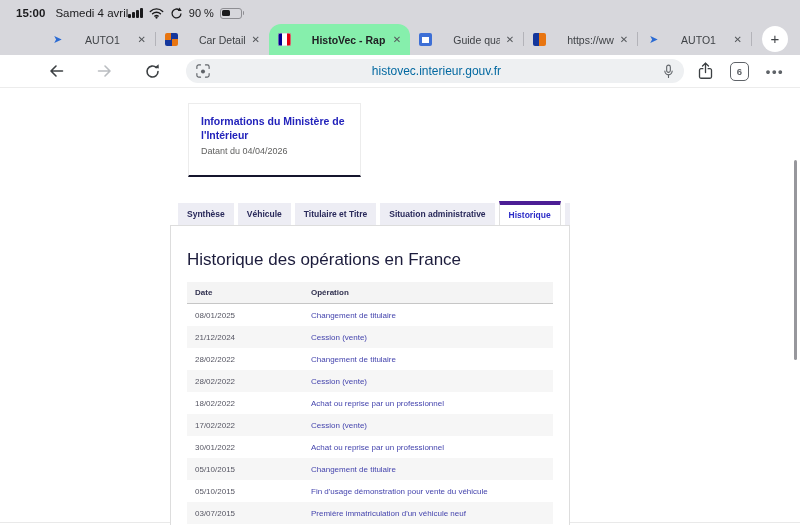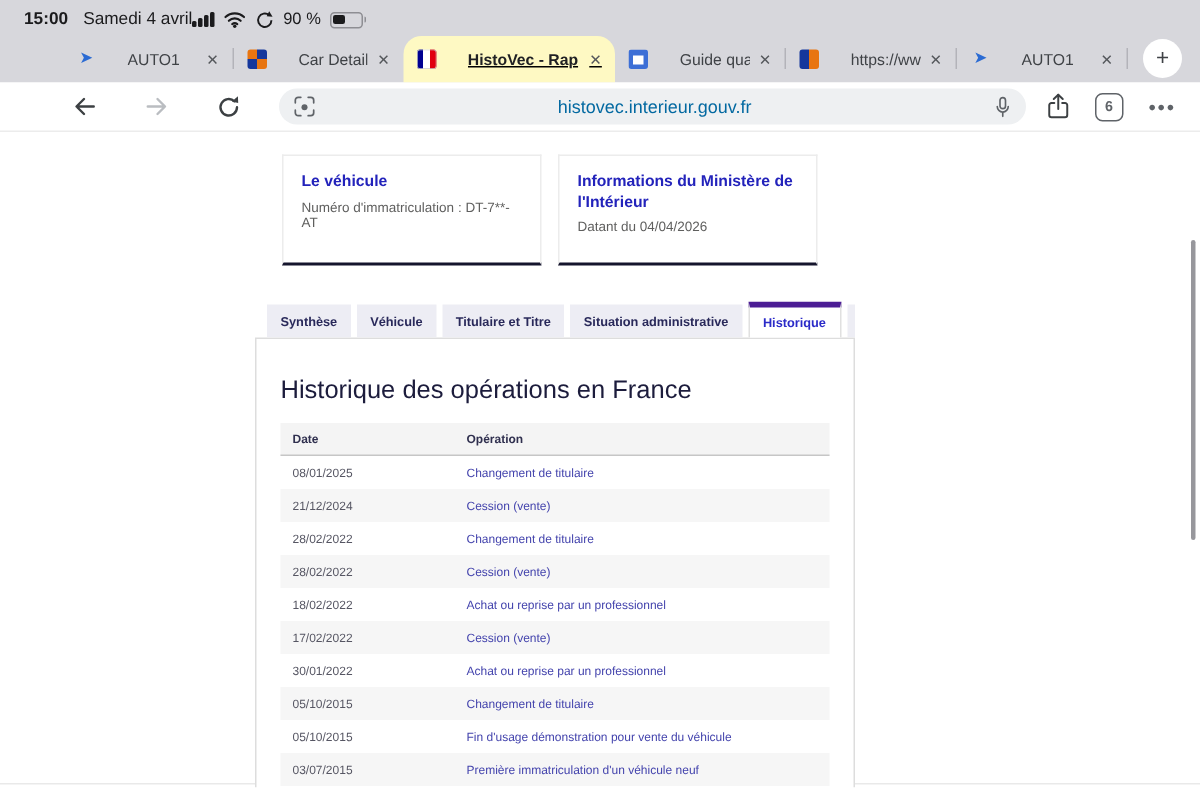--- a/index.html
+++ b/index.html
@@ -15,21 +15,21 @@
   .sb-right { display:flex; gap:6px; align-items:center; font-size:11px; }
   .cellbars { display:flex; align-items:flex-end; gap:1.5px; height:10px; }
   .cellbars i { display:block; width:2.5px; background:#1b1b1d; border-radius:1px; }
   .battery-wrap { display:flex; align-items:center; gap:1px; }
   .battery-body { position:relative; width:22px; height:11px; border:1px solid #8e8e93; border-radius:3px; }
   .battery-fill { position:absolute; left:1.5px; top:1.5px; bottom:1.5px; background:#1b1b1d; border-radius:1.5px; }
   .battery-nub { width:1.6px; height:4px; background:#8e8e93; border-radius:0 2px 2px 0; }
 
   .tabstrip { position:absolute; bottom:0; left:42px; right:4px; height:31px; display:flex; align-items:flex-end; }
   .btab { flex:1 1 0; min-width:0; height:31px; display:flex; align-items:center; padding:0 9px; cursor:default; }
-  .btab.active { flex:1.3 1 0; background:#fef9c3; border-radius:12px 12px 0 0;text-decoration:underline; }
+  .btab.active { flex:1.3 1 0; background:#86efac; border-radius:12px 12px 0 0; }
   .btab.active .btitle { font-weight:bold; color:#202124; }
   .fav { flex:0 0 13px; width:13px; height:13px; margin-right:7px; border-radius:2px; overflow:hidden; }
   .fav-auto1 { background:transparent; color:#2b6bd3; font-size:11px; line-height:13px; text-align:center; }
   .fav-checker { background:conic-gradient(#15379c 0 25%, #e87511 0 50%, #15379c 0 75%, #e87511 0); }
   .fav-french-flag { background:linear-gradient(90deg,#000091 0 33%,#ffffff 33% 67%,#e1000f 67%); box-shadow:inset 0 0 0 0.5px #c9c9c9; }
   .fav-blue-app { background:linear-gradient(#fff,#fff) center/7px 6px no-repeat, #3d6fd6; }
   .fav-split { background:linear-gradient(90deg,#15379c 0 50%,#e87511 50%); }
   .btitle { flex:1 1 auto; min-width:0; font-size:10.5px; color:#3f4246; white-space:nowrap; overflow:hidden;margin-left:14px; }
   .tabx { flex:0 0 auto; margin-left:6px; color:#54575b; font-size:10px; }
   .tabdiv { flex:0 0 1px; width:1px; height:14px; background:#b3b3b9; margin-bottom:9px; }
@@ -200,24 +200,20 @@
       </span>
       <span class="tabcount">6</span>
       <span class="dots">•••</span>
     </div>
   </div>
 
   <div class="content">
     <div class="page-col">
       <div class="cards">
         <div class="card">
-          <div class="card-title">Le véhicule</div>
-          <div class="card-body">Numéro d'immatriculation : DT-7**-AT</div>
-        </div>
-        <div class="card">
           <div class="card-title">Informations du Ministère de l'Intérieur</div>
           <div class="card-body">Datant du 04/04/2026</div>
         </div>
       </div>
 
       <div class="pagetabs" id="ptabs">
           <span class="ptab">Synthèse</span>
           <span class="ptab">Véhicule</span>
           <span class="ptab">Titulaire et Titre</span>
           <span class="ptab">Situation administrative</span>

